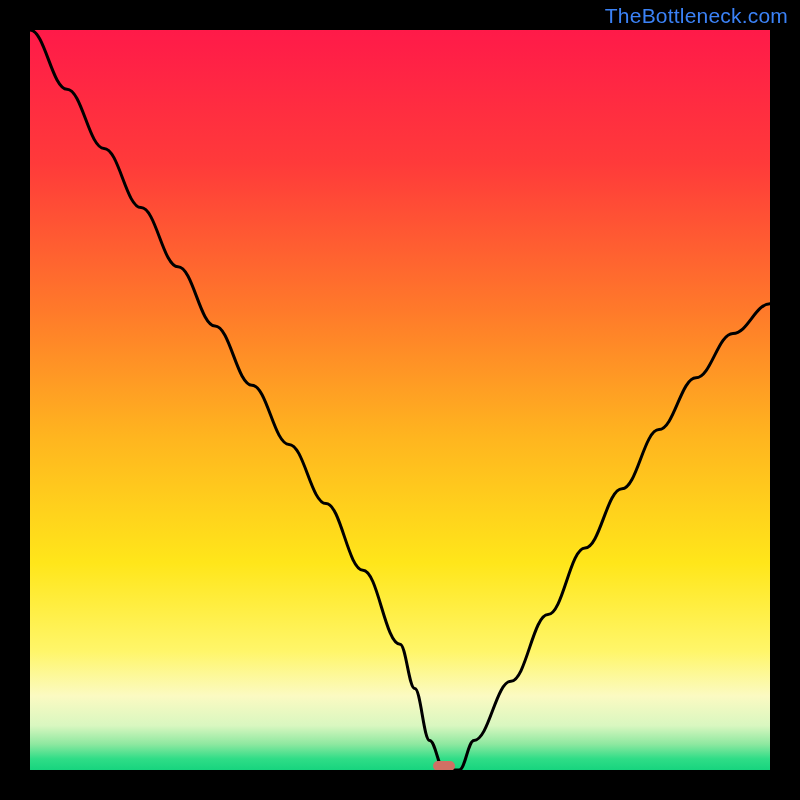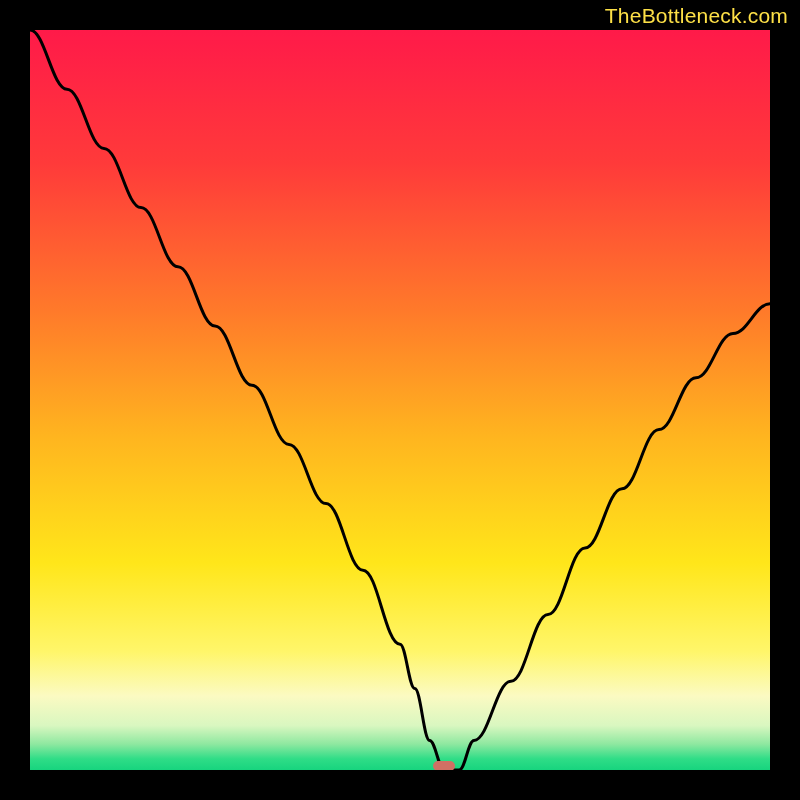--- a/index.html
+++ b/index.html
@@ -47,21 +47,21 @@
     height: 10px;
     border-radius: 5px;
     transform: translate(-50%, -50%);
   }
   .watermark {
     position: absolute;
     top: 4px;
     right: 12px;
     font-family: Arial, Helvetica, sans-serif;
     font-size: 21px;
-    color: #fde047;
+    color: #3b82f6;
     letter-spacing: 0.2px;
   }
 </style>
 </head>
 <body>
 
 <div class="frame">
   <div class="watermark">TheBottleneck.com</div>
 
   <div class="plot">

